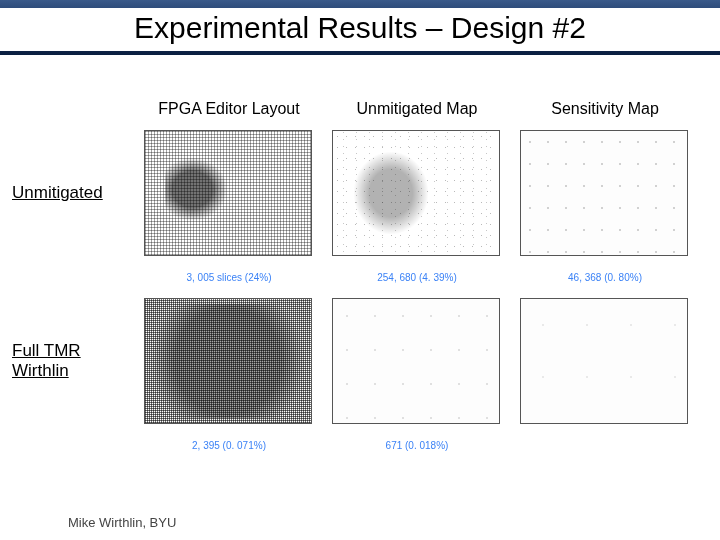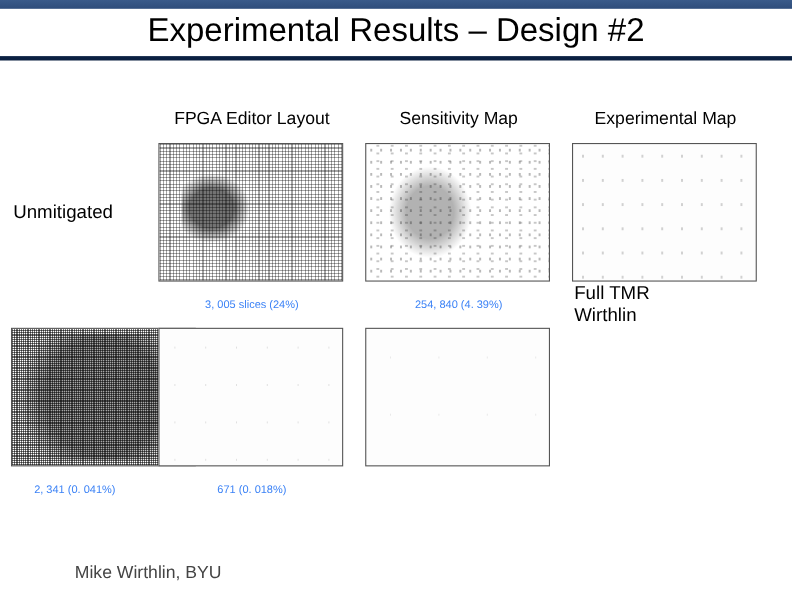--- a/index.html
+++ b/index.html
@@ -46,20 +46,21 @@
   .col-header {
     font-size: 16px;
     text-align: center;
     color: #000;
   }
   .row-label {
     font-size: 17px;
     text-align: left;
     color: #000;
     padding-left: 2px;
+    text-decoration: underline;
   }
   .row-label.multi {
     line-height: 1.15;
   }
   .img-box {
     width: 168px;
     height: 126px;
     border: 1px solid #555;
     background: #fdfdfd;
     position: relative;
@@ -67,21 +68,21 @@
   }
   .caption {
     font-size: 10px;
     text-align: center;
     color: #3b82f6;
   }
   .footer {
     position: absolute;
     bottom: 10px;
     left: 20px;
-    font-size: 16px;
+    font-size: 13px;
     color: #444;
     padding-left: 48px;
   }
 
   
   .dense-layout {
     background:
       repeating-linear-gradient(90deg, rgba(0,0,0,0.35) 0 1px, transparent 1px 3px),
       repeating-linear-gradient(0deg, rgba(0,0,0,0.35) 0 1px, transparent 1px 3px);
   }
@@ -165,38 +166,39 @@
 
 <div class="title-bar">
   <div class="title-text">Experimental Results – Design #2</div>
 </div>
 
 <div class="content">
   <div class="grid">
 
     <div></div>
     <div class="col-header">FPGA Editor Layout</div>
+    <div class="col-header">Unmitigated Map</div>
     <div class="col-header">Sensitivity Map</div>
-    <div class="col-header">Experimental Map</div>
 
     <div class="row-label">Unmitigated</div>
     <div class="img-box dense-layout partial"></div>
     <div class="img-box scatter-medium"></div>
     <div class="img-box scatter-light"></div>
 
     <div></div>
     <div class="caption">3, 005 slices (24%)</div>
-    <div class="caption">254, 840 (4. 39%)</div>
+    <div class="caption">254, 680 (4. 39%)</div>
+    <div class="caption">46, 368 (0. 80%)</div>
 
     <div class="row-label multi" style="white-space:pre-line;">Full TMR
 Wirthlin</div>
     <div class="img-box full-dense"></div>
     <div class="img-box scatter-vlight"></div>
     <div class="img-box scatter-vvlight"></div>
 
     <div></div>
-    <div class="caption">2, 341 (0. 041%)</div>
+    <div class="caption">2, 395 (0. 071%)</div>
     <div class="caption">671 (0. 018%)</div>
 
   </div>
 </div>
 
 <div class="footer">Mike Wirthlin, BYU</div>
 
 </body></html>

